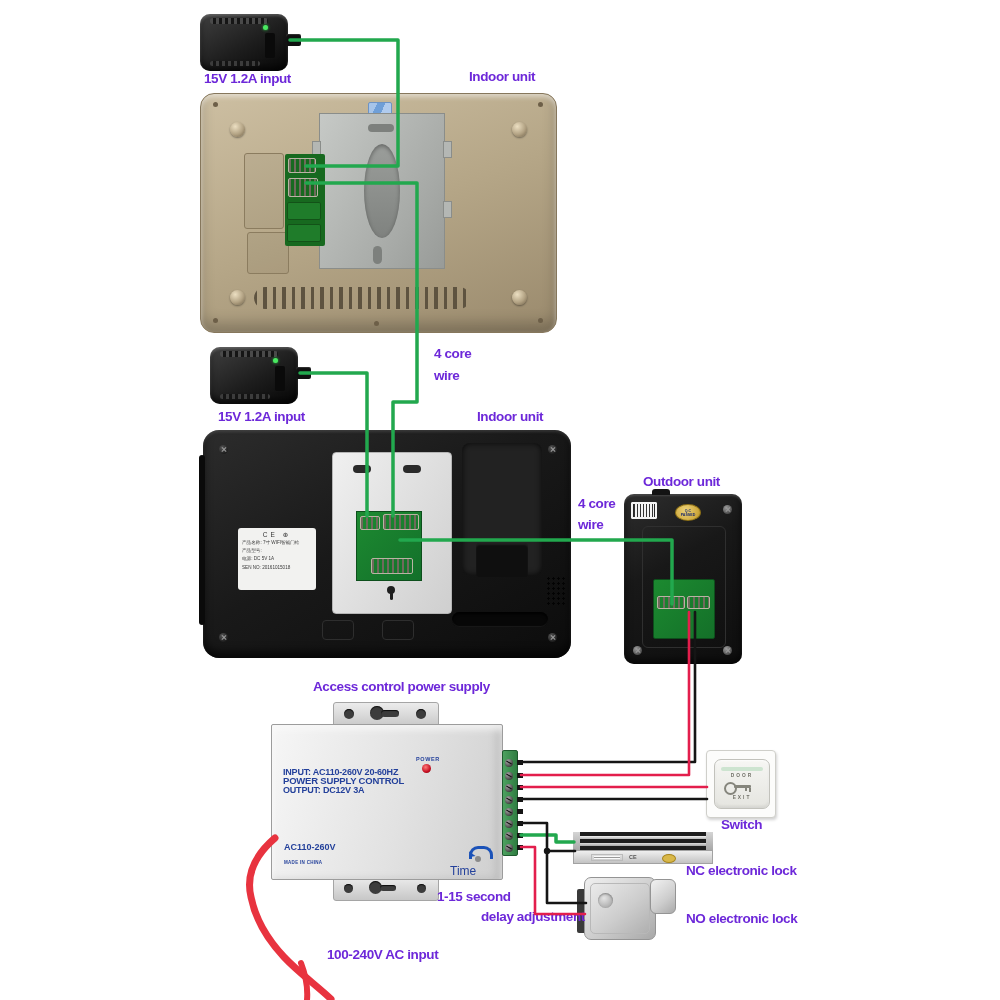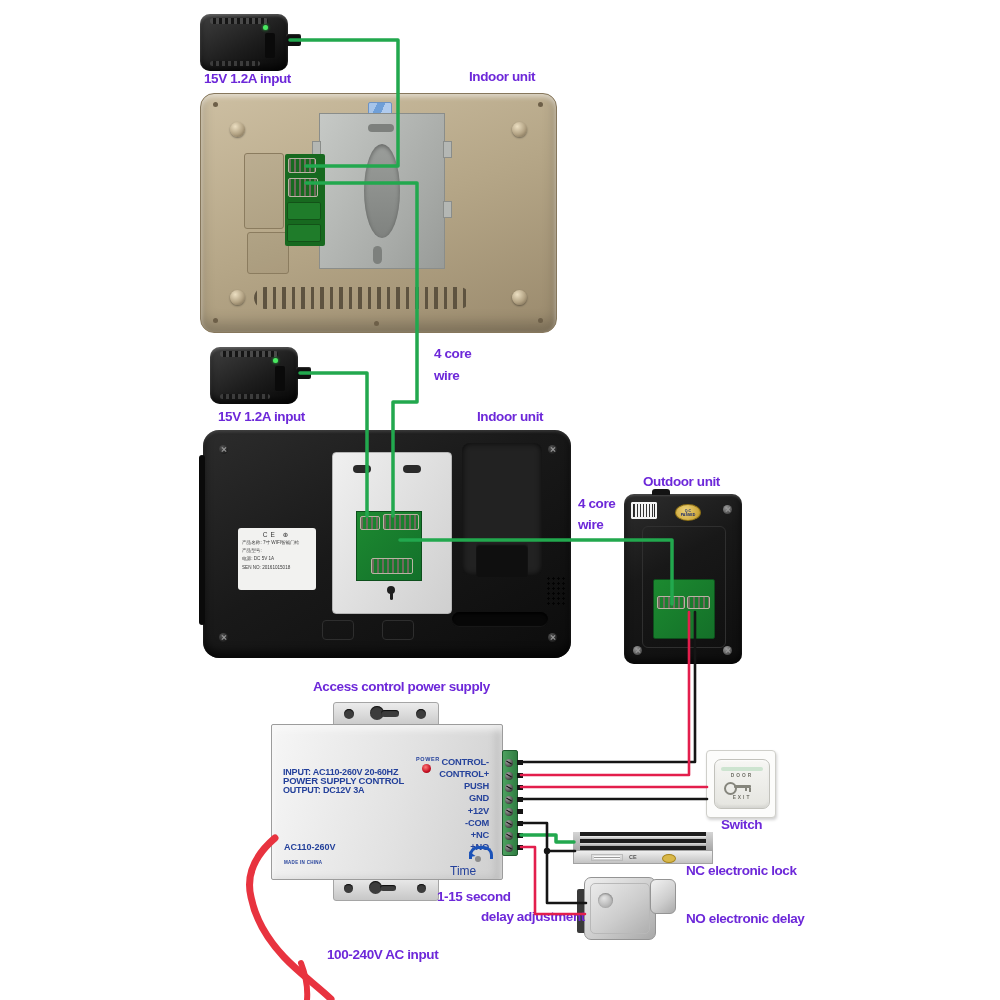--- a/index.html
+++ b/index.html
@@ -173,21 +173,21 @@
 <div class="cap" style="left:434px;top:346px;">4 core</div>
 <div class="cap" style="left:434px;top:368px;">wire</div>
 <div class="cap" style="left:218px;top:409px;">15V 1.2A input</div>
 <div class="cap" style="left:477px;top:409px;">Indoor unit</div>
 <div class="cap" style="left:643px;top:474px;text-align:right;">Outdoor unit</div>
 <div class="cap" style="left:578px;top:496px;">4 core</div>
 <div class="cap" style="left:578px;top:517px;">wire</div>
 <div class="cap" style="left:313px;top:679px;">Access control power supply</div>
 <div class="cap" style="left:721px;top:817px;">Switch</div>
 <div class="cap" style="left:686px;top:863px;">NC electronic lock</div>
-<div class="cap" style="left:686px;top:911px;">NO electronic delay</div>
+<div class="cap" style="left:686px;top:911px;">NO electronic lock</div>
 <div class="cap" style="left:437px;top:889px;">1-15 second</div>
 <div class="cap" style="left:437px;top:909px;margin-left:44px;">delay adjustment</div>
 <div class="cap" style="left:327px;top:947px;">100-240V AC input</div>
 
 <div class="adapter" style="left:200px;top:14px;">
   <div class="ridge"></div>
   <div class="ridge2"></div>
   <div class="led"></div>
   <div class="slot"></div>
   <div class="nub"></div>
@@ -296,30 +296,20 @@
   <div class="hole-c" style="left:35px;top:4px;width:13px;height:13px;"></div>
   <div class="hole-c" style="left:46px;top:8px;width:16px;height:6px;border-radius:3px;"></div>
 </div>
 
 <div class="ps-box">
   <div class="ps-title navy">POWER SUPPLY CONTROL</div>
   <div class="ps-line navy" style="top:42px;">INPUT: AC110-260V 20-60HZ</div>
   <div class="ps-line navy" style="top:60px;">OUTPUT: DC12V  3A</div>
   <div class="ps-power navy">POWER</div>
   <div class="ps-led"></div>
-  <div class="term-labels">
-    <div>CONTROL-</div>
-    <div>CONTROL+</div>
-    <div>PUSH</div>
-    <div>GND</div>
-    <div>+12V</div>
-    <div>-COM</div>
-    <div>+NC</div>
-    <div>+NO</div>
-  </div>
   <div class="ps-ac navy">AC110-260V</div>
   <div class="ps-made navy">MADE IN CHINA</div>
   <div class="ps-time navy">Time</div>
   <div class="time-screw"></div>
   <div class="time-arc"></div>
 </div>
 
 <div class="tblock">
   <div class="tscrew" style="top:8px;"></div>
   <div class="tscrew" style="top:21px;"></div>

